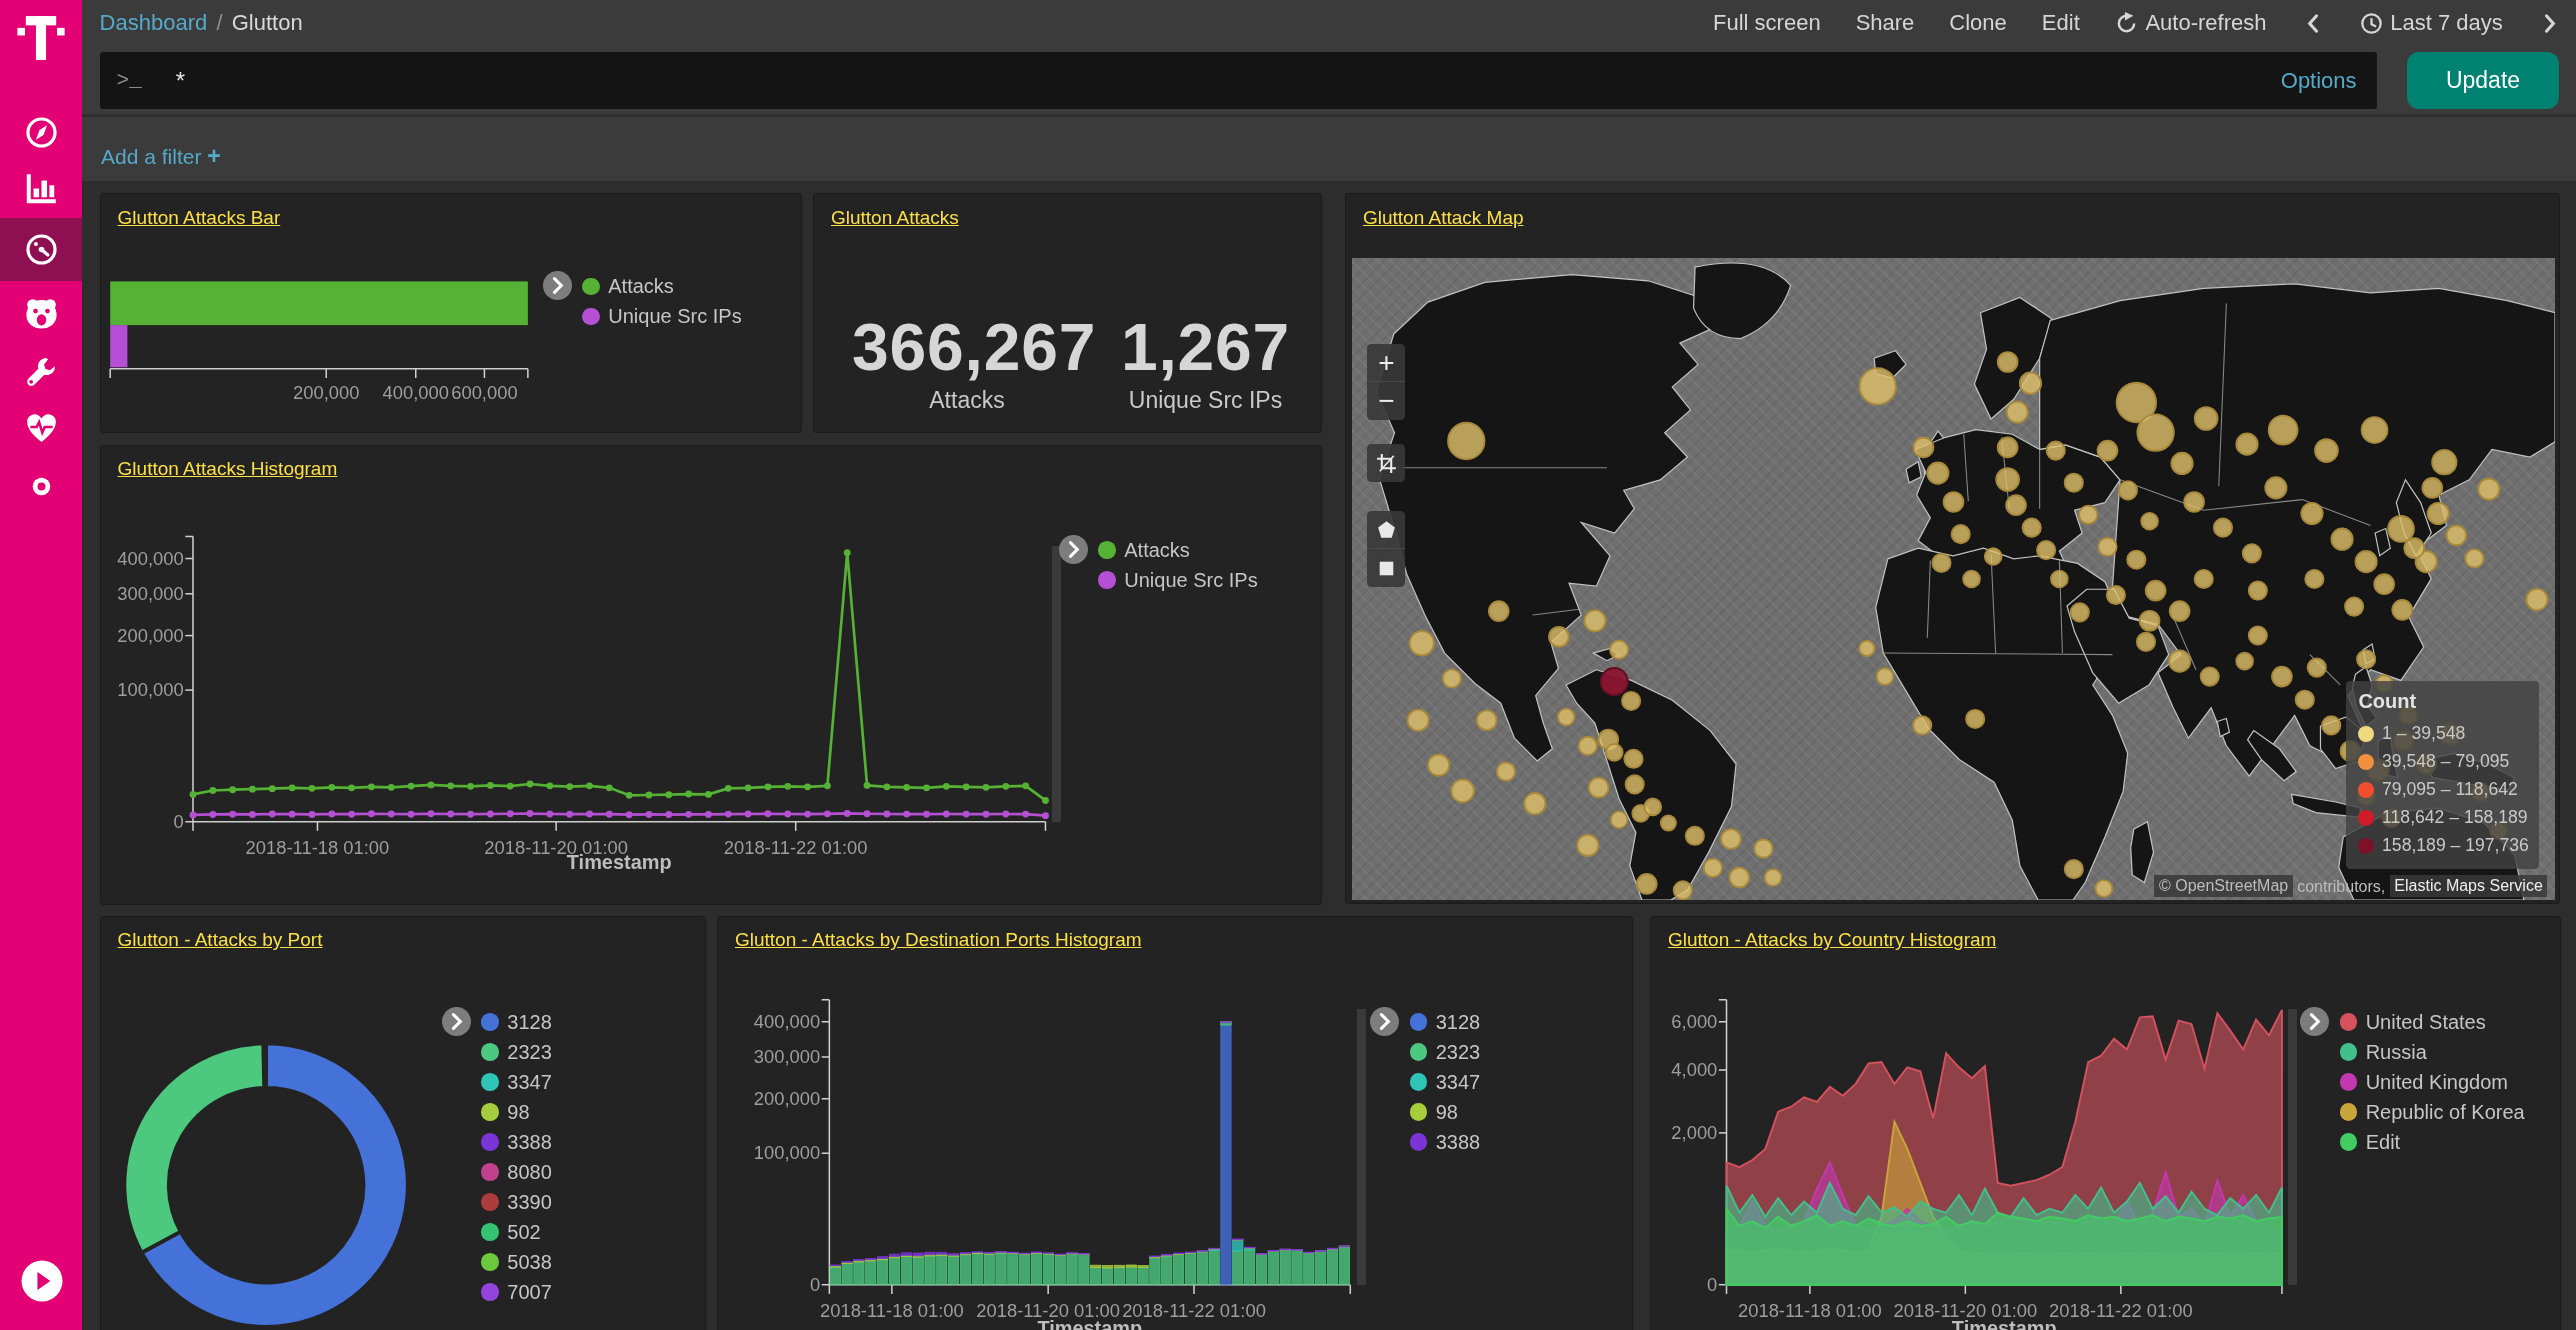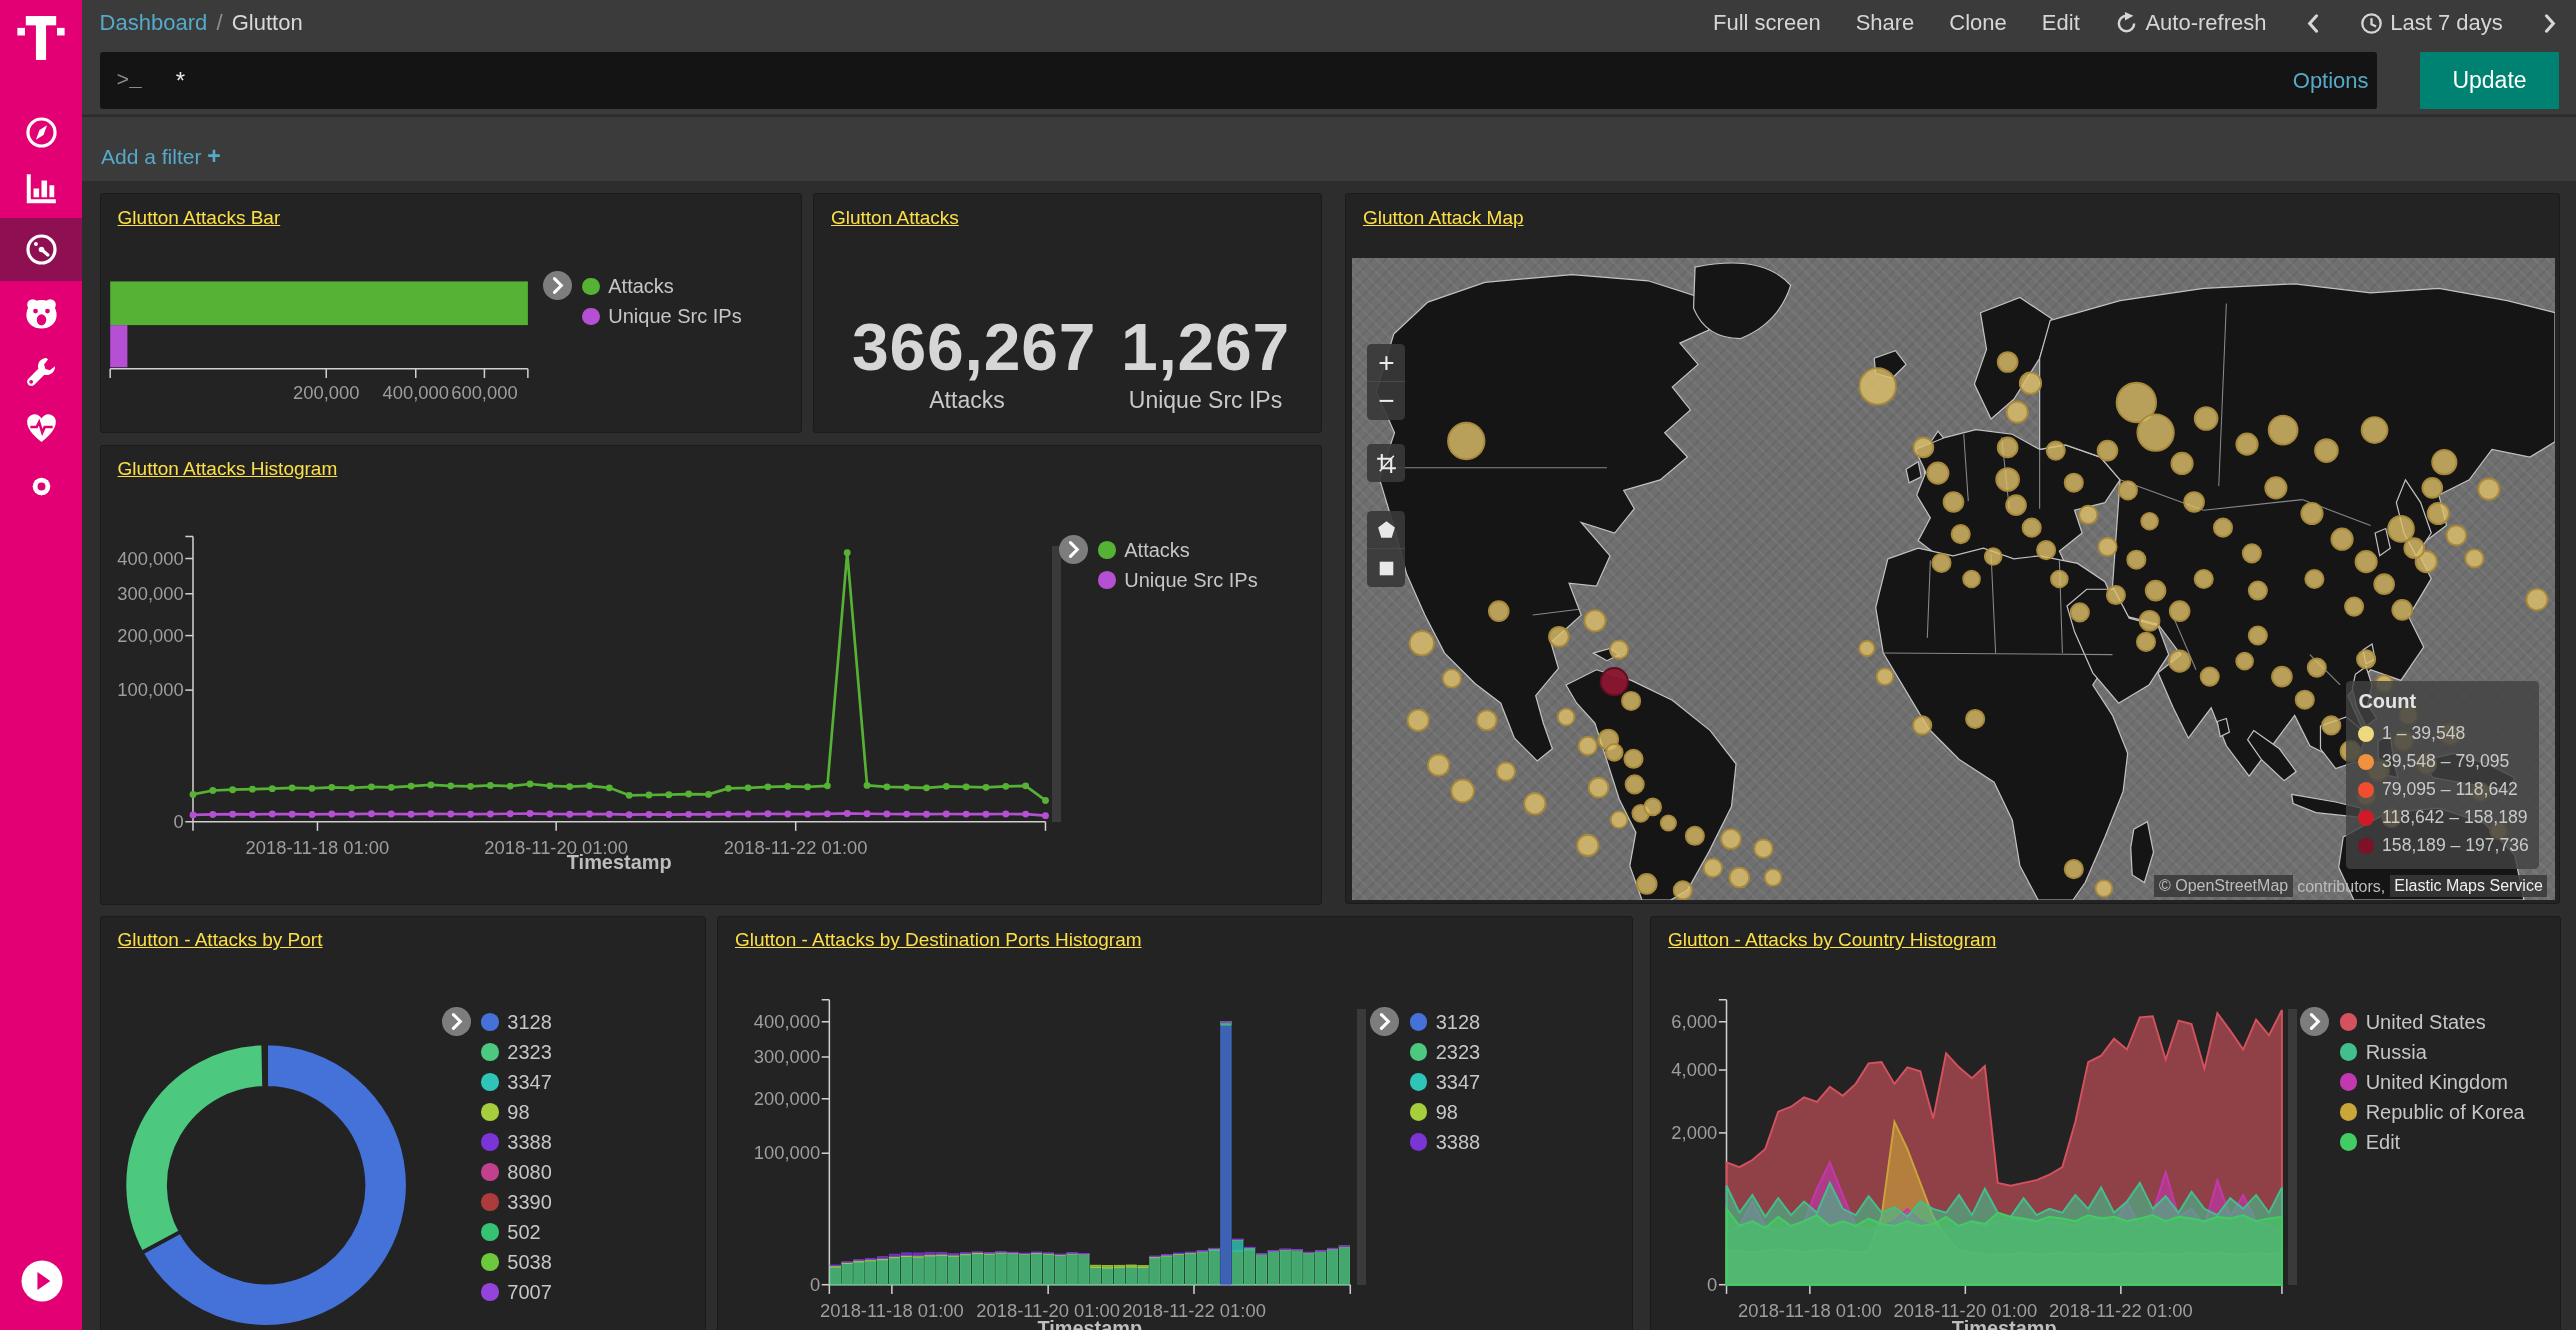--- a/index.html
+++ b/index.html
@@ -23,23 +23,23 @@
   .crumb .sep { color:#8f8f8f; padding:0 9.2px; }
   .topmenu { position:absolute; right:15.3px; top:0; height:46px; display:flex; align-items:center; gap:35px; font-size:22px; color:#d6d6d6; }
   .topmenu .mitem { display:flex; align-items:center; gap:7.7px; cursor:pointer; white-space:nowrap; }
   .topmenu svg { width:23px; height:23px; }
 
   .querybar { position:absolute; left:0; top:46px; right:0; height:69px; background:#3c3b3c; border-bottom:1.5px solid #313131; }
   .qinput { position:absolute; left:17.6px; top:6.1px; width:2277px; height:57px; background:#141414; border-radius:3.1px;
             display:flex; align-items:center; }
   .qprompt { font-family:"Liberation Mono", monospace; font-size:21px; color:#8f8f8f; margin-left:17px; }
   .qtext { font-size:24px; color:#e8e8e8; margin-left:34px; flex:1; }
-  .qoptions { font-size:22px; color:#55a9c9; margin-right:8px; cursor:pointer; }
-  .update-btn { position:absolute; right:17px; top:6.1px; width:139px; height:57px; background:#008272; border:none;
-                border-radius:1px; color:#fff; font-size:23px; font-family:inherit; cursor:pointer; }
+  .qoptions { font-size:22px; color:#55a9c9; margin-right:20px; cursor:pointer; }
+  .update-btn { position:absolute; right:17px; top:6.1px; width:152px; height:57px; background:#008272; border:none;
+                border-radius:12px; color:#fff; font-size:23px; font-family:inherit; cursor:pointer; }
 
   .filterbar { position:absolute; left:0; top:117px; right:0; height:64px; background:#3c3b3c; display:flex; align-items:center; }
   .addfilter { margin-left:19px; font-size:21px; color:#55a9c9; cursor:pointer;margin-top:14px; }
   .addfilter b { font-weight:700; font-size:23px; }
 
   
   .content { position:absolute; left:0; top:181px; right:0; bottom:0; background:#2d2d2d; }
   .panel { position:absolute; background:#232323; border:0.8px solid #1b1b1b; border-radius:3.1px; overflow:hidden; }
   .ptitle { position:absolute; left:17px; top:12.3px; font-size:19px; font-weight:400; color:#fde047; white-space:nowrap;text-decoration:underline; }
 

